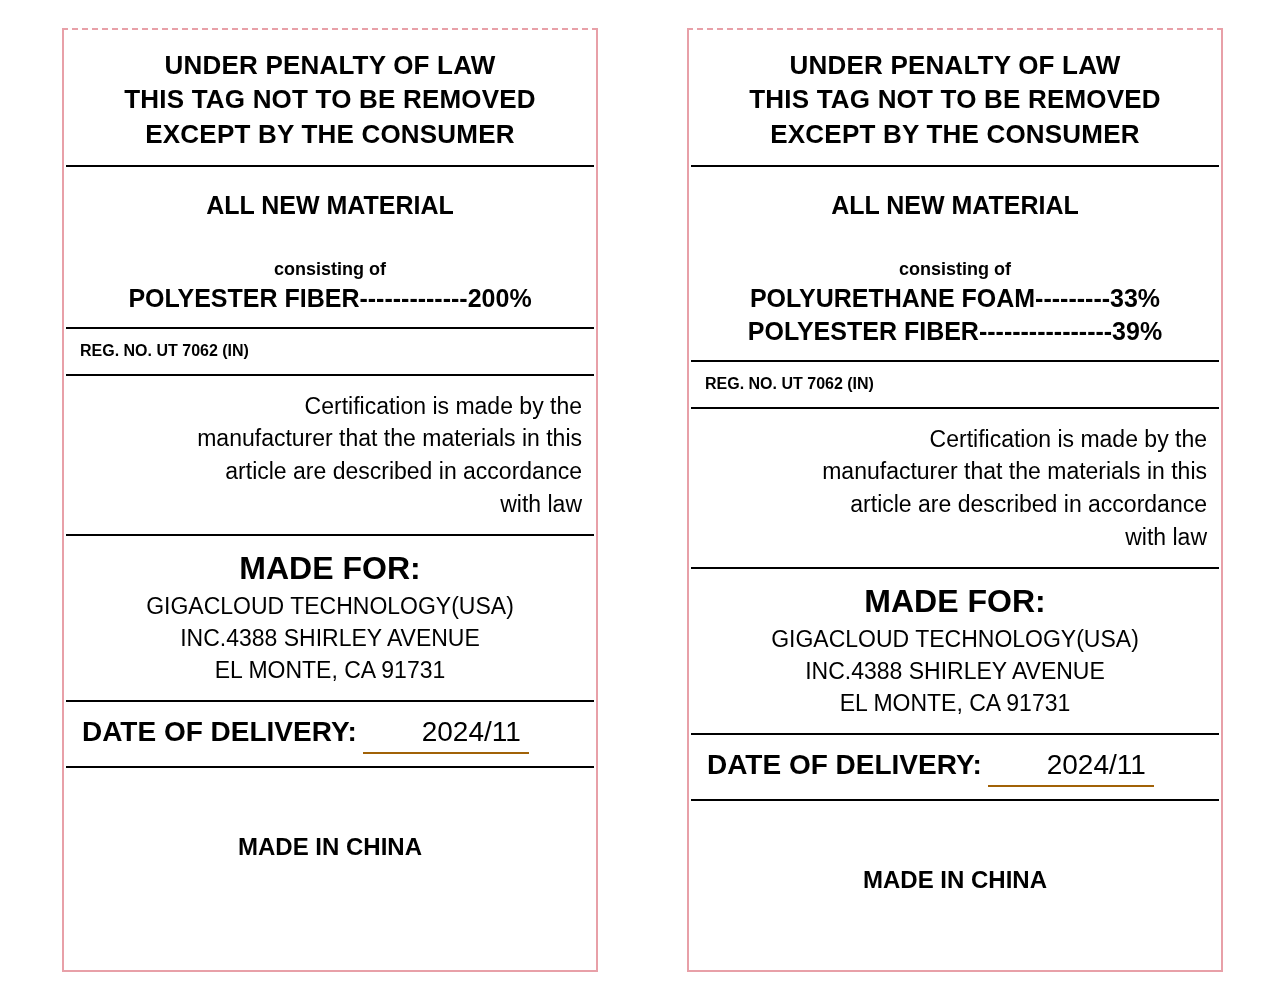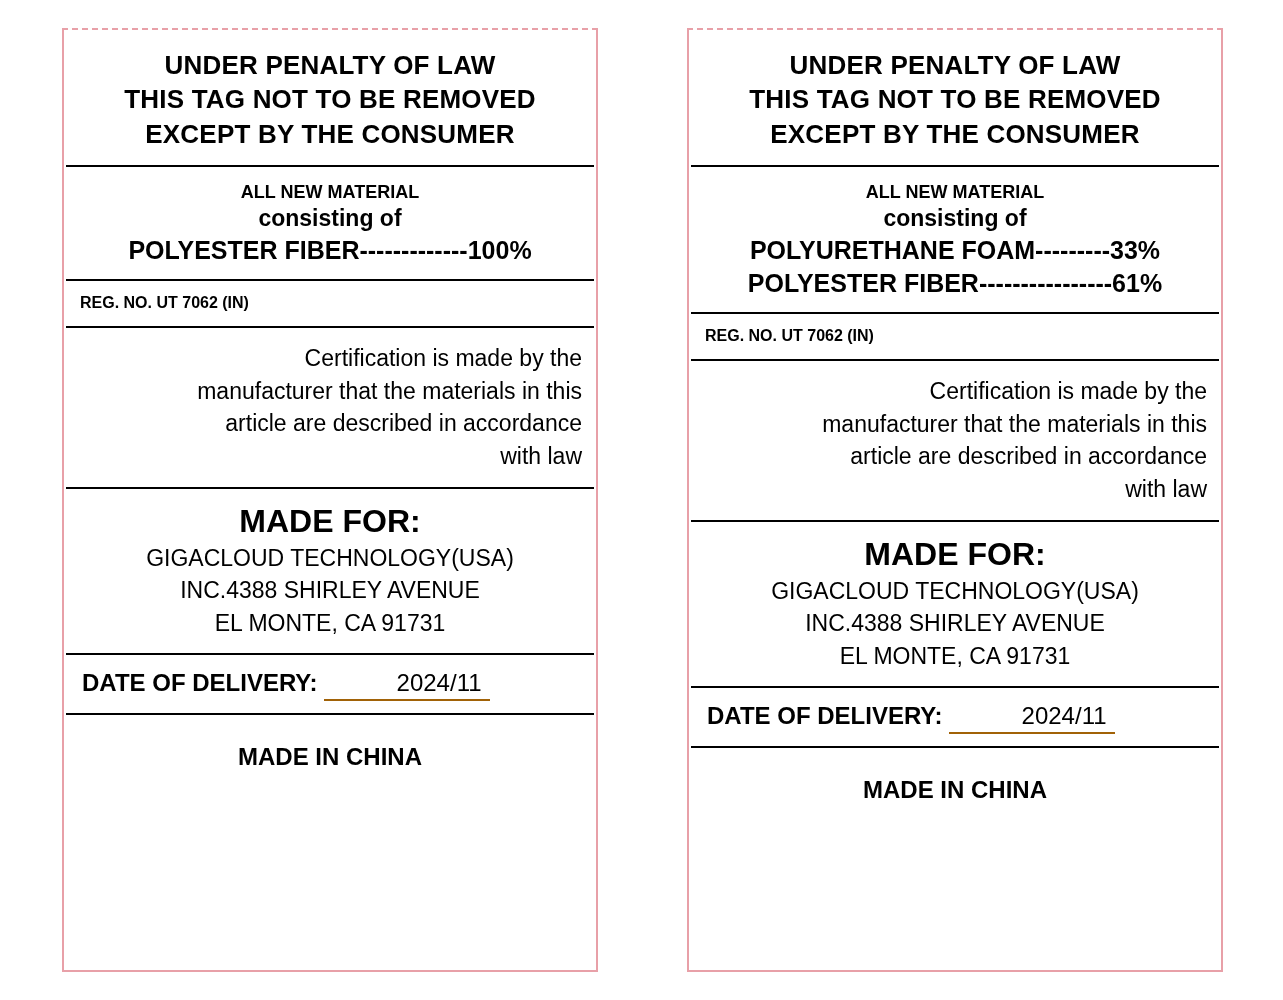--- a/index.html
+++ b/index.html
@@ -48,28 +48,30 @@
   }
   .center { text-align: center; }
   .left { text-align: left; }
   .l-head {
     font-size: 26px;
     font-weight: bold;
     line-height: 1.32;
     letter-spacing: 0.2px;
   }
   .l-matheader {
+    font-size: 25px;
+    font-weight: bold;
+    line-height: 1.3;
+    margin-top: 8px;
+  }
+  .l-consist {
     font-size: 18px;
     font-weight: bold;
     line-height: 1.3;
-  }
-  .l-consist {
-    font-size: 23px;
-    font-weight: bold;
-    line-height: 1.3;
+    margin-top: 37px;
   }
   .l-fiber {
     font-size: 25px;
     font-weight: bold;
     line-height: 1.32;
     white-space: nowrap;
   }
   .l-reg {
     font-size: 16px;
     font-weight: bold;
@@ -85,21 +87,21 @@
     font-weight: bold;
     line-height: 1.3;
   }
   .l-addr {
     font-size: 23px;
     font-weight: normal;
     line-height: 1.4;
     white-space: nowrap;
   }
   .l-date {
-    font-size: 24px;
+    font-size: 28px;
     font-weight: bold;
     line-height: 1.3;
   }
   .date-value {
     font-weight: normal;
     display: inline-block;
     min-width: 150px;
     border-bottom: 2px solid #a16207;
     text-align: right;
     margin-left: 6px;
@@ -109,21 +111,21 @@
     font-size: 24px;
     font-weight: bold;
     line-height: 1.3;
   }
   .sec-head { padding-top: 18px; padding-bottom: 14px; }
   .sec-mat { padding-top: 14px; padding-bottom: 12px; }
   .sec-reg { padding-top: 12px; padding-bottom: 12px; padding-left: 14px;}
   .sec-cert { padding-top: 14px; padding-bottom: 14px; text-align: right; }
   .sec-made { padding-top: 12px; padding-bottom: 14px; }
   .sec-date { padding-top: 12px; padding-bottom: 12px; padding-left: 16px;}
-  .sec-origin { padding-top: 26px; padding-bottom: 30px; }
+  .sec-origin { padding-top: 26px; padding-bottom: 30px; margin-top: 37px; }
   .fiber-row {
     display: block;
   }
 </style>
 </head>
 <body>
 
 <div class="sheet">
 
   <div class="tag">
@@ -131,21 +133,21 @@
 
       <div class="sec sec-head center">
         <div class="l-head">UNDER PENALTY OF LAW</div>
         <div class="l-head">THIS TAG NOT TO BE REMOVED</div>
         <div class="l-head">EXCEPT BY THE CONSUMER</div>
       </div>
 
       <div class="sec sec-mat center">
         <div class="l-matheader">ALL NEW MATERIAL</div>
         <div class="l-consist">consisting of</div>
-        <div class="l-fiber fiber-row">POLYESTER FIBER-------------100%</div>
+        <div class="l-fiber fiber-row">POLYESTER FIBER-------------200%</div>
       </div>
 
       <div class="sec sec-reg left">
         <div class="l-reg">REG. NO. UT 7062 (IN)</div>
       </div>
 
       <div class="sec sec-cert center">
         <div class="l-cert">Certification is made by the</div>
         <div class="l-cert">manufacturer that the materials in this</div>
         <div class="l-cert">article are described in accordance</div>
@@ -176,21 +178,21 @@
       <div class="sec sec-head center">
         <div class="l-head">UNDER PENALTY OF LAW</div>
         <div class="l-head">THIS TAG NOT TO BE REMOVED</div>
         <div class="l-head">EXCEPT BY THE CONSUMER</div>
       </div>
 
       <div class="sec sec-mat center">
         <div class="l-matheader">ALL NEW MATERIAL</div>
         <div class="l-consist">consisting of</div>
         <div class="l-fiber fiber-row">POLYURETHANE FOAM---------33%</div>
-        <div class="l-fiber fiber-row">POLYESTER FIBER----------------61%</div>
+        <div class="l-fiber fiber-row">POLYESTER FIBER----------------39%</div>
       </div>
 
       <div class="sec sec-reg left">
         <div class="l-reg">REG. NO. UT 7062 (IN)</div>
       </div>
 
       <div class="sec sec-cert center">
         <div class="l-cert">Certification is made by the</div>
         <div class="l-cert">manufacturer that the materials in this</div>
         <div class="l-cert">article are described in accordance</div>

